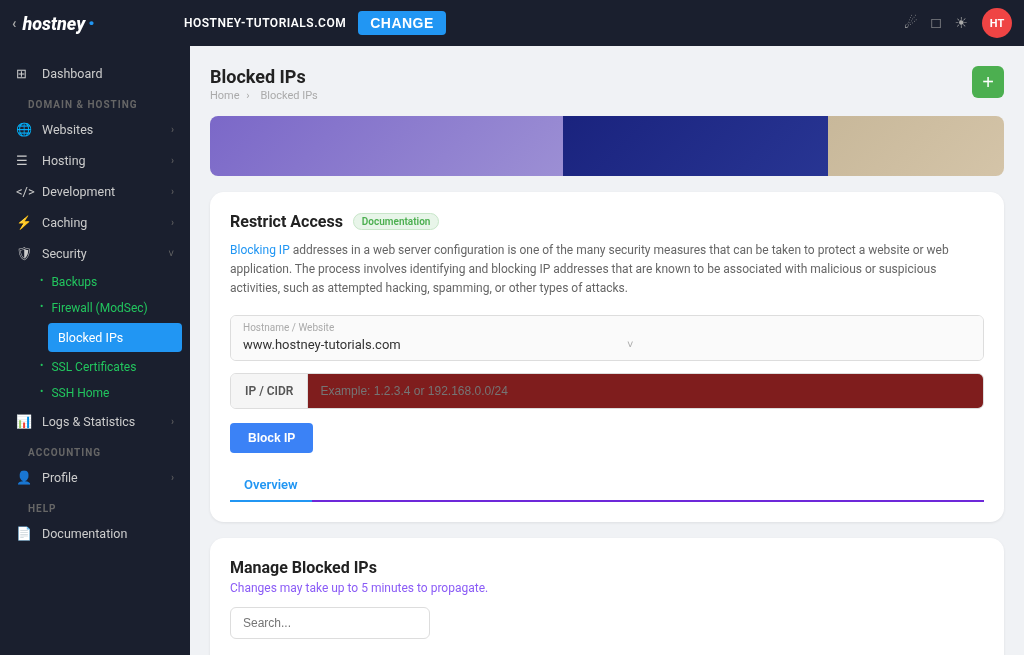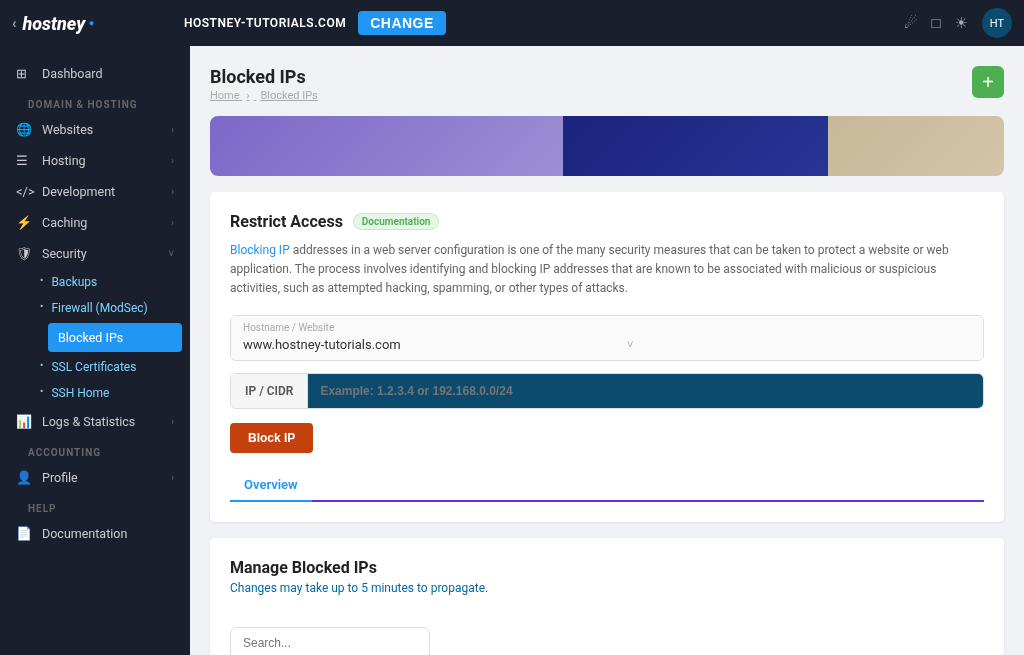--- a/index.html
+++ b/index.html
@@ -10,85 +10,85 @@
       position: fixed; top: 0; left: 0; right: 0; height: 46px;
       background: #1a1f2e; display: flex; align-items: center; z-index: 100;
       padding: 0 12px; gap: 12px;
     }
     .topnav-brand { display: flex; align-items: center; gap: 6px; color: #fff; font-size: 18px; font-weight: 700; min-width: 160px; }
     .topnav-brand .back-icon { color: #aaa; font-size: 14px; cursor: pointer; }
     .topnav-domain { color: #fff; font-size: 12px; font-weight: 600; letter-spacing: 0.5px; }
     .topnav-change { background: #2196f3; color: #fff; border: none; border-radius: 4px; padding: 4px 12px; font-size: 14px; font-weight: 600; cursor: pointer; letter-spacing: 0.5px; }
     .topnav-right { margin-left: auto; display: flex; align-items: center; gap: 14px; }
     .topnav-icon { color: #aaa; font-size: 15px; cursor: pointer; }
-    .topnav-avatar { width: 30px; height: 30px; background: #0c4a6e; border-radius: 50%; display: flex; align-items: center; justify-content: center; color: #fff; font-size: 11px; font-weight: 400; cursor: pointer; }
+    .topnav-avatar { width: 30px; height: 30px; background: #ef4444; border-radius: 50%; display: flex; align-items: center; justify-content: center; color: #fff; font-size: 11px; font-weight: 700; cursor: pointer; }
 
     
     .layout { display: flex; margin-top: 46px; height: calc(655px - 46px); width: 100%; }
 
     
     .sidebar { width: 190px; min-width: 190px; background: #1a1f2e; color: #ccc; overflow-y: auto; padding: 12px 0; }
     .sidebar-section-label { font-size: 10px; font-weight: 700; color: #666; letter-spacing: 1px; padding: 10px 28px 4px; text-transform: uppercase; }
     .sidebar-item { display: flex; align-items: center; padding: 8px 16px; cursor: pointer; font-size: 12.5px; color: #ccc; position: relative; border-radius: 0; transition: background 0.15s; }
     .sidebar-item.active { background: #2196f3; color: #fff; border-radius: 4px; margin: 0 8px; padding: 8px 10px; }
     .sidebar-item .item-icon { width: 18px; margin-right: 8px; font-size: 13px; flex-shrink: 0; }
     .sidebar-item .chevron { margin-left: auto; font-size: 10px; color: #666; }
     .sidebar-sub { padding-left: 40px; }
-    .sidebar-sub-item { display: flex; padding: 6px 4px 6px 0; font-size: 12px; color: #7dd3fc; cursor: pointer; }
+    .sidebar-sub-item { display: flex; padding: 6px 4px 6px 0; font-size: 12px; color: #22c55e; cursor: pointer; }
     .sidebar-sub-item::before { content: '•'; margin-right: 8px; font-size: 10px; }
 
     
     .main-content { flex: 1; overflow-y: auto; padding: 20px; }
 
     
     .page-header { display: flex; align-items: flex-start; justify-content: space-between; margin-bottom: 14px; }
     .page-header-left h1 { font-size: 18px; font-weight: 700; color: #222; }
-    .breadcrumb { font-size: 11px; color: #aaa; margin-top: 2px; text-decoration: underline; }
+    .breadcrumb { font-size: 11px; color: #aaa; margin-top: 2px; }
     .breadcrumb a { color: #aaa; text-decoration: none; }
     .breadcrumb span { margin: 0 4px; }
     .page-add-btn { width: 32px; height: 32px; background: #4caf50; border: none; border-radius: 6px; color: #fff; font-size: 20px; cursor: pointer; display: flex; align-items: center; justify-content: center; line-height: 1; }
 
     
     .banner { height: 60px; border-radius: 8px; overflow: hidden; margin-bottom: 16px; display: flex; }
     .banner-seg1 { flex: 2; background: linear-gradient(135deg, #7b68c8 0%, #9c8fd4 100%); }
     .banner-seg2 { flex: 1.5; background: linear-gradient(135deg, #1a237e 0%, #283593 100%); }
     .banner-seg3 { flex: 1; background: linear-gradient(135deg, #c8b89a 0%, #d4c4a8 100%); }
 
     
-    .card { background: #fff; border-radius: 5px; padding: 20px; margin-bottom: 16px; box-shadow: 0 1px 3px rgba(0,0,0,0.08); }
+    .card { background: #fff; border-radius: 14px; padding: 20px; margin-bottom: 16px; box-shadow: 0 1px 3px rgba(0,0,0,0.08); }
 
     
     .restrict-header { display: flex; align-items: center; gap: 10px; margin-bottom: 10px; }
     .restrict-title { font-size: 16px; font-weight: 700; color: #222; }
     .doc-badge { background: #e8f5e9; color: #4caf50; font-size: 10px; font-weight: 600; padding: 2px 8px; border-radius: 10px; border: 1px solid #c8e6c9; }
     .restrict-desc { font-size: 12px; color: #666; line-height: 1.6; margin-bottom: 16px; }
     .restrict-desc a { color: #2196f3; text-decoration: none; }
 
     
     .form-group { margin-bottom: 12px; }
     .form-field { border: 1px solid #ddd; border-radius: 6px; overflow: hidden; }
     .form-field-label { font-size: 10px; color: #aaa; padding: 6px 12px 0; background: #fafafa; }
     .form-field-input { display: flex; align-items: center; padding: 4px 12px 8px; background: #fafafa; gap: 40px; }
     .form-field-input span { flex: 1; font-size: 13px; color: #333; }
     .form-field-input .dropdown-arrow { color: #aaa; font-size: 11px; }
 
     .ip-input-row { display: flex; border: 1px solid #ddd; border-radius: 6px; overflow: hidden; margin-bottom: 14px; }
     .ip-label { background: #f5f5f5; border-right: 1px solid #ddd; padding: 10px 14px; font-size: 12px; color: #555; font-weight: 600; white-space: nowrap; display: flex; align-items: center; text-align: center; }
-    .ip-input { flex: 1; border: none; outline: none; padding: 10px 12px; font-size: 12px; color: #aaa; background: #0c4a6e; font-weight: bold; }
-
-    .block-ip-btn { background: #c2410c; color: #fff; border: none; border-radius: 4px; padding: 8px 18px; font-size: 12px; font-weight: 600; cursor: pointer; }
+    .ip-input { flex: 1; border: none; outline: none; padding: 10px 12px; font-size: 12px; color: #aaa; background: #7f1d1d; }
+
+    .block-ip-btn { background: #3b82f6; color: #fff; border: none; border-radius: 4px; padding: 8px 18px; font-size: 12px; font-weight: 600; cursor: pointer; }
 
     
     .tabs { display: flex; border-bottom: 2px solid #6d28d9; margin: 16px 0 0; }
     .tab-item { padding: 8px 14px; font-size: 13px; cursor: pointer; color: #aaa; border-bottom: 2px solid transparent; margin-bottom: -2px; }
     .tab-item.active { color: #2196f3; border-bottom-color: #2196f3; font-weight: 600; }
 
     
     .manage-title { font-size: 16px; font-weight: 700; color: #222; margin-bottom: 4px; }
-    .manage-subtitle { font-size: 12px; color: #0369a1; margin-bottom: 32px; }
+    .manage-subtitle { font-size: 12px; color: #8b5cf6; margin-bottom: 12px; }
 
     .search-box { border: 1px solid #ddd; border-radius: 6px; padding: 8px 12px; font-size: 12px; color: #aaa; width: 200px; outline: none; margin-bottom: 16px; }
 
     
     .main-content::-webkit-scrollbar { width: 6px; }
     .main-content::-webkit-scrollbar-thumb { background: #ccc; border-radius: 3px; }
     .sidebar::-webkit-scrollbar { width: 4px; }
     .sidebar::-webkit-scrollbar-thumb { background: #333; }
   </style>
 </head>

